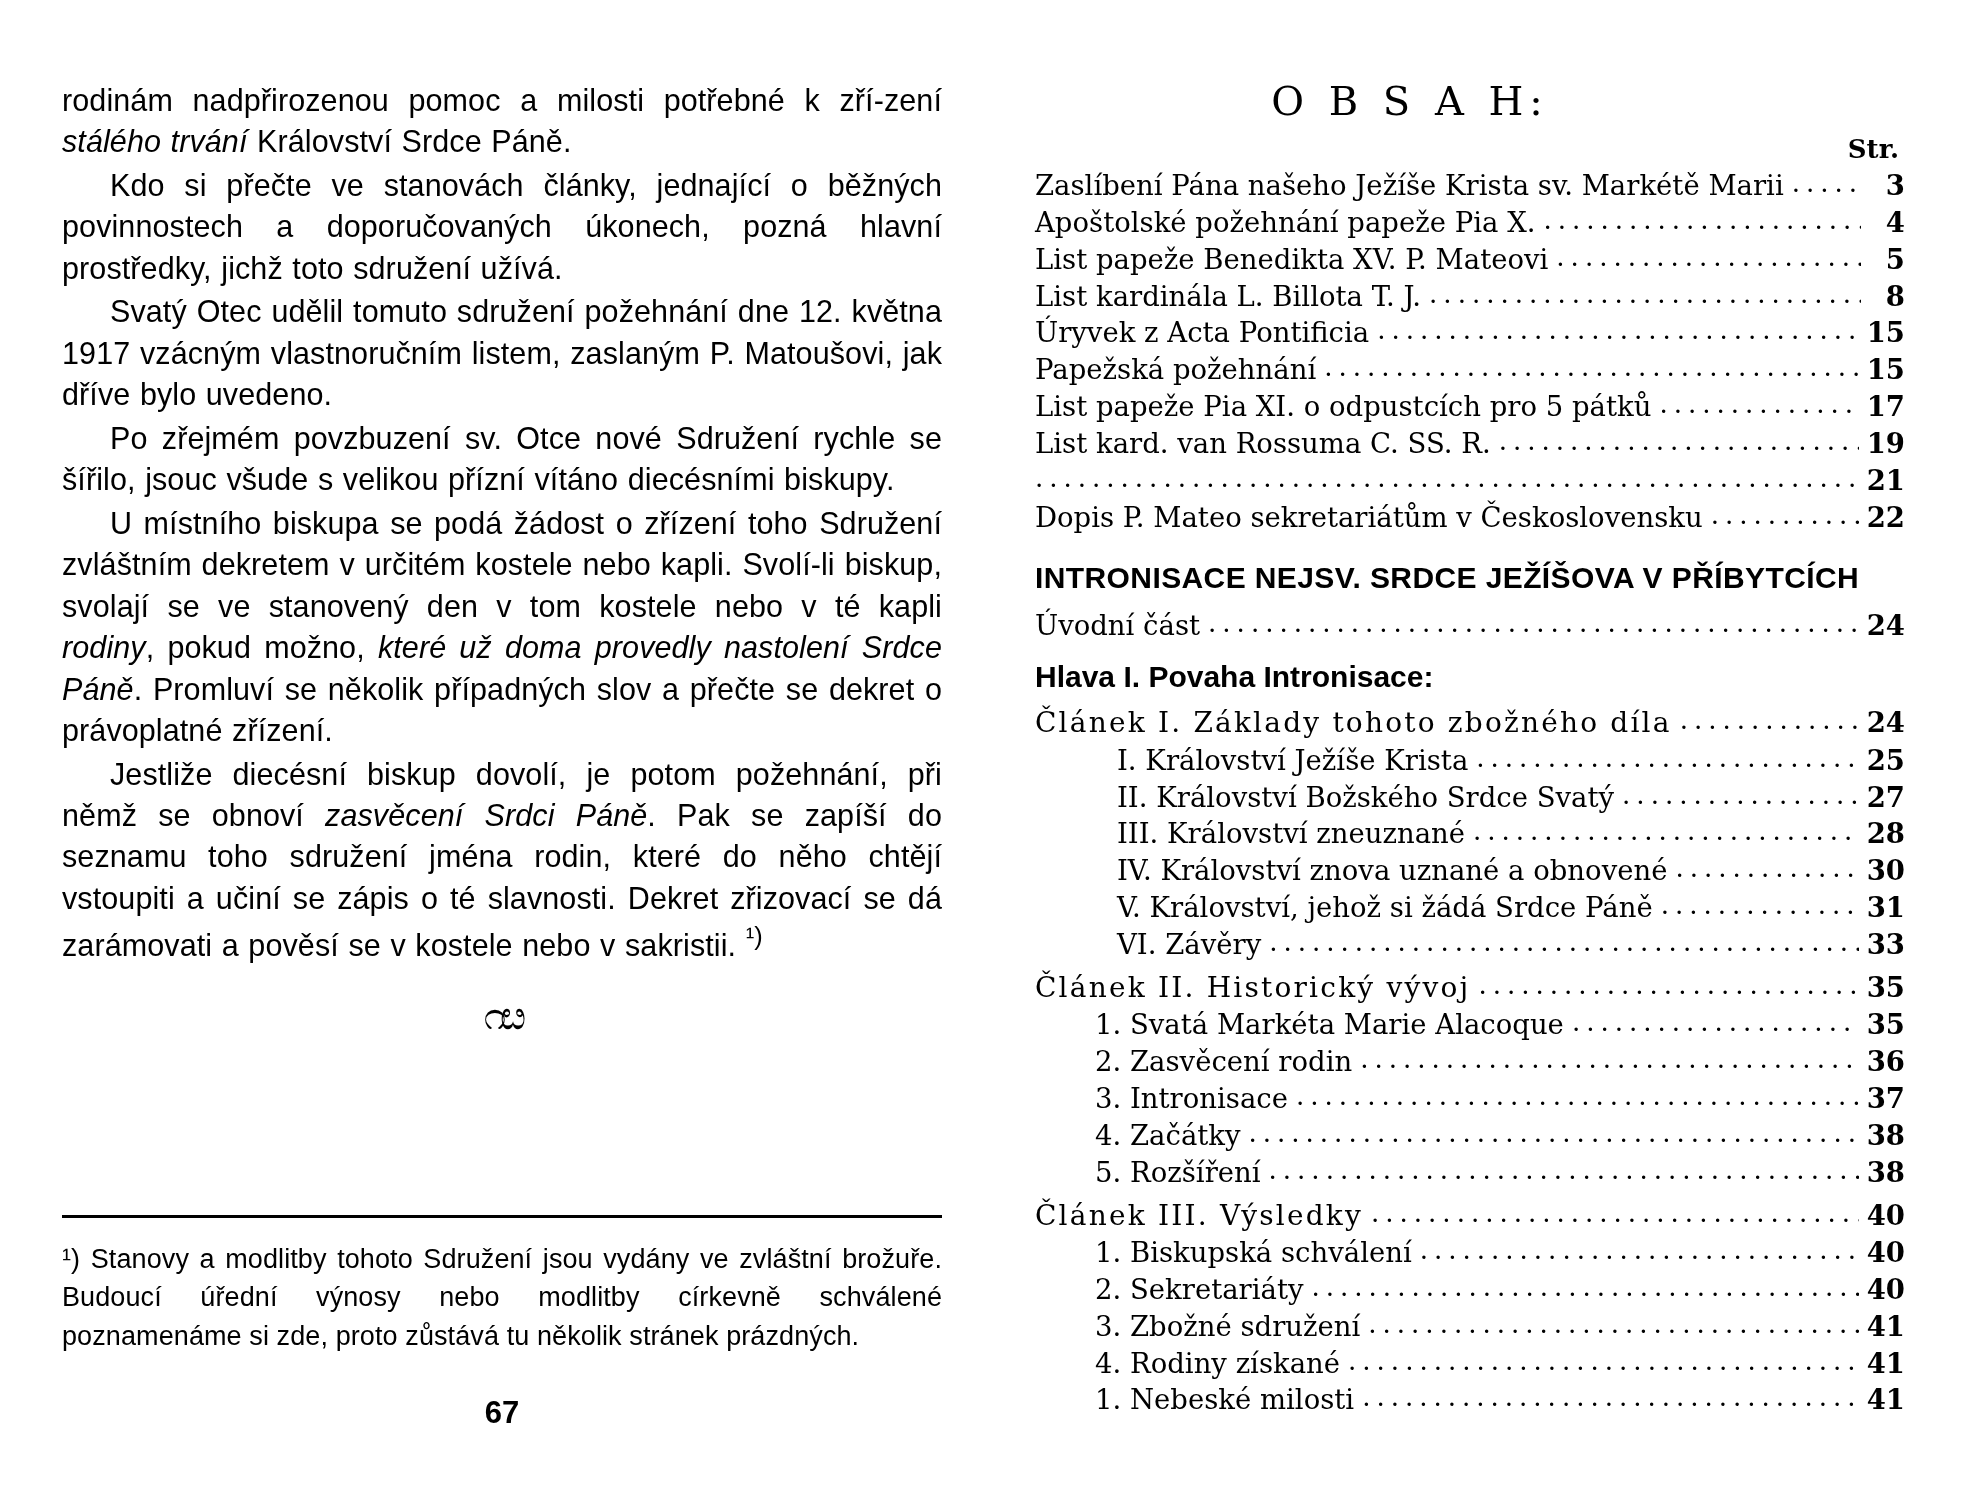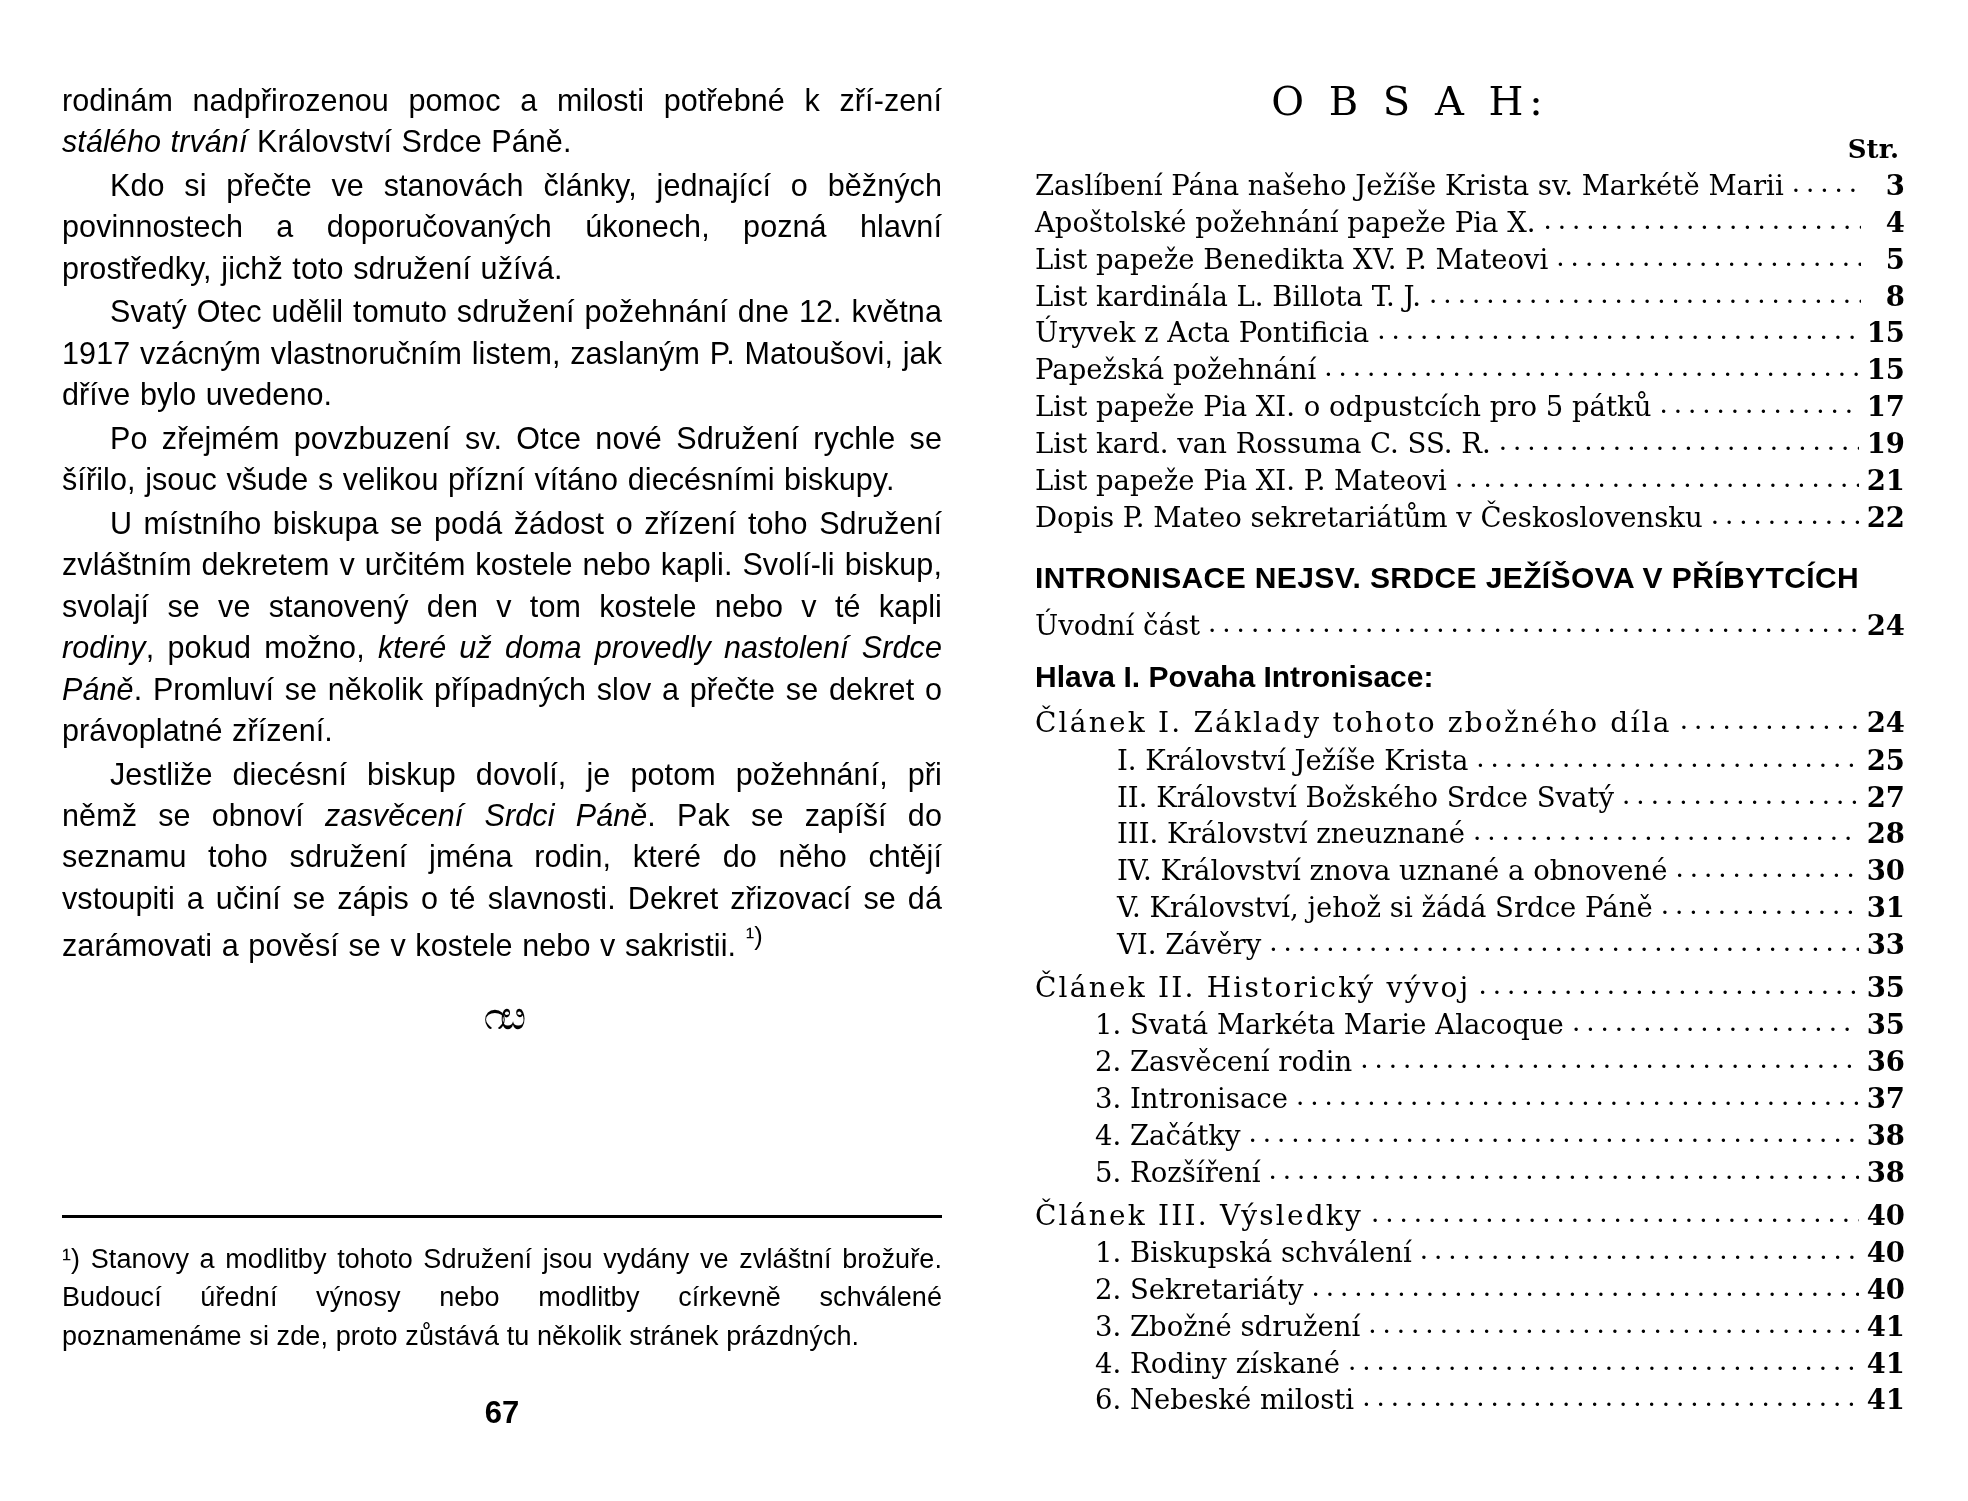--- a/index.html
+++ b/index.html
@@ -221,21 +221,20 @@
           <span class="lbl">List papeže Pia XI. o odpustcích pro 5 pátků</span>
           <span class="dots">................................................................................</span>
           <span class="pg">17</span>
         </div>
         <div class="toc-row">
           <span class="lbl">List kard. van Rossuma C. SS. R.</span>
           <span class="dots">................................................................................</span>
           <span class="pg">19</span>
         </div>
         <div class="toc-row">
-          <span class="lbl">List papeže Pia XI. P. Mateovi</span>
           <span class="dots">................................................................................</span>
           <span class="pg">21</span>
         </div>
         <div class="toc-row">
           <span class="lbl">Dopis P. Mateo sekretariátům v Československu</span>
           <span class="dots">................................................................................</span>
           <span class="pg">22</span>
         </div>
       </div>
 
@@ -348,20 +347,20 @@
           <span class="lbl">3. Zbožné sdružení</span>
           <span class="dots">................................................................................</span>
           <span class="pg">41</span>
         </div>
         <div class="toc-row indent1">
           <span class="lbl">4. Rodiny získané</span>
           <span class="dots">................................................................................</span>
           <span class="pg">41</span>
         </div>
         <div class="toc-row indent1">
-          <span class="lbl">6. Nebeské milosti</span>
+          <span class="lbl">1. Nebeské milosti</span>
           <span class="dots">................................................................................</span>
           <span class="pg">41</span>
         </div>
       </div>
   </div>
 
 </div>
 
 </body></html>

